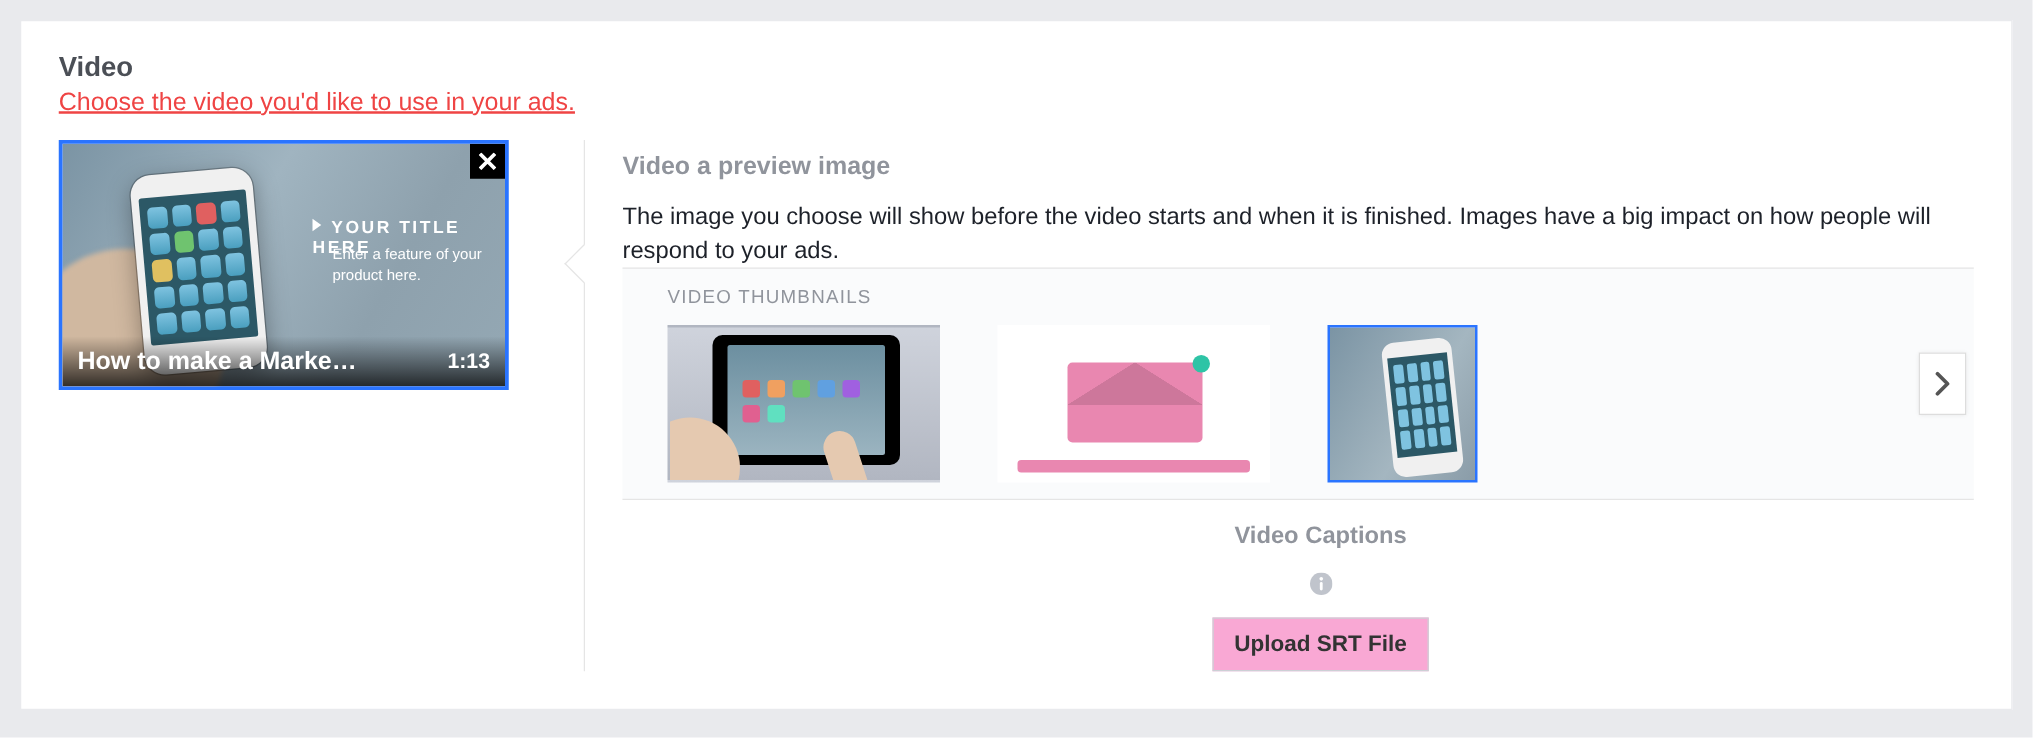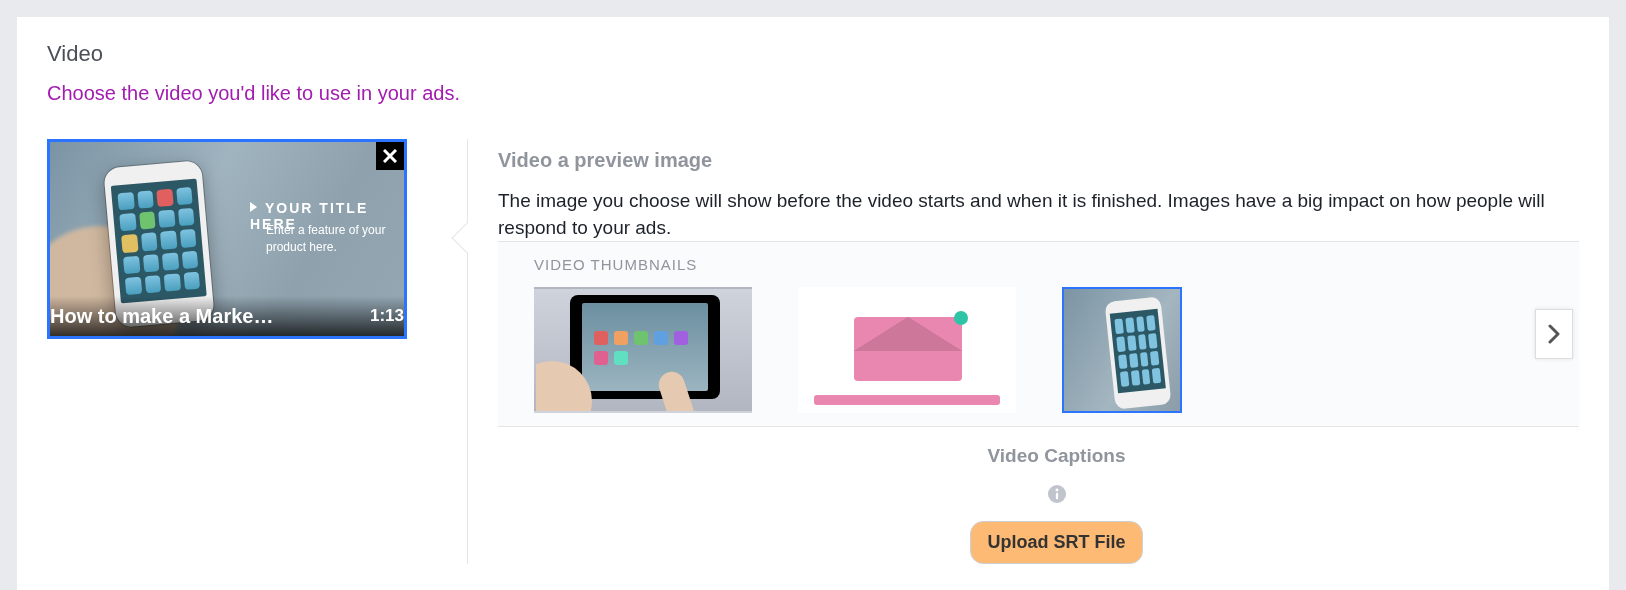--- a/index.html
+++ b/index.html
@@ -11,27 +11,28 @@
     color: #1d2129;
   }
   .panel {
     background: #fff;
     border: 1px solid #e9eaed;
     padding: 24px 30px 30px 30px;
   }
   .section-title {
     color: #4b4f56;
     font-size: 22px;
-    font-weight: 400;
-    margin-bottom: 15px;
+    font-weight: 700;
+    margin-bottom: 4px;
   }
   .section-subtitle {
-    color: #a21caf;
+    color: #ef4444;
     font-size: 20px;
-    margin-bottom: 34px;
+    margin-bottom: 18px;
+    text-decoration: underline;
   }
   .content-row {
     display: flex;
     align-items: flex-start;
   }
   .left-col {
     width: 420px;
     padding-right: 44px;
     position: relative;
   }
@@ -133,21 +134,21 @@
   }
   .close-btn svg{fill:#fff;}
   .video-bottom{
     position:absolute;
     left:0;right:0;bottom:0;
     height:40px;
     background:linear-gradient(transparent, rgba(0,0,0,.75));
     display:flex;
     align-items:center;
     justify-content:space-between;
-    padding:0 0;
+    padding:0 12px;
   }
   .video-name{
     color:#fff;
     font-size:20px;
     font-weight:600;
     white-space:nowrap;
     overflow:hidden;
     text-overflow:ellipsis;
     max-width:260px;
   }
@@ -385,23 +386,23 @@
   .captions-label{
     color:#90949c;
     font-size:19px;
     font-weight:700;
   }
   .info-icon{
     width:18px;height:18px;
     fill:#c0c4cc;
   }
   .upload-btn{
-    background:#fdba74;
+    background:#f9a8d4;
     border:1px solid #ccd0d5;
-    border-radius:13px;
+    border-radius:0;
     padding:10px 16px;
     font-size:18px;
     font-weight:700;
     color:#333;
     cursor:pointer;
   }
 </style>
 </head>
 <body>
 

